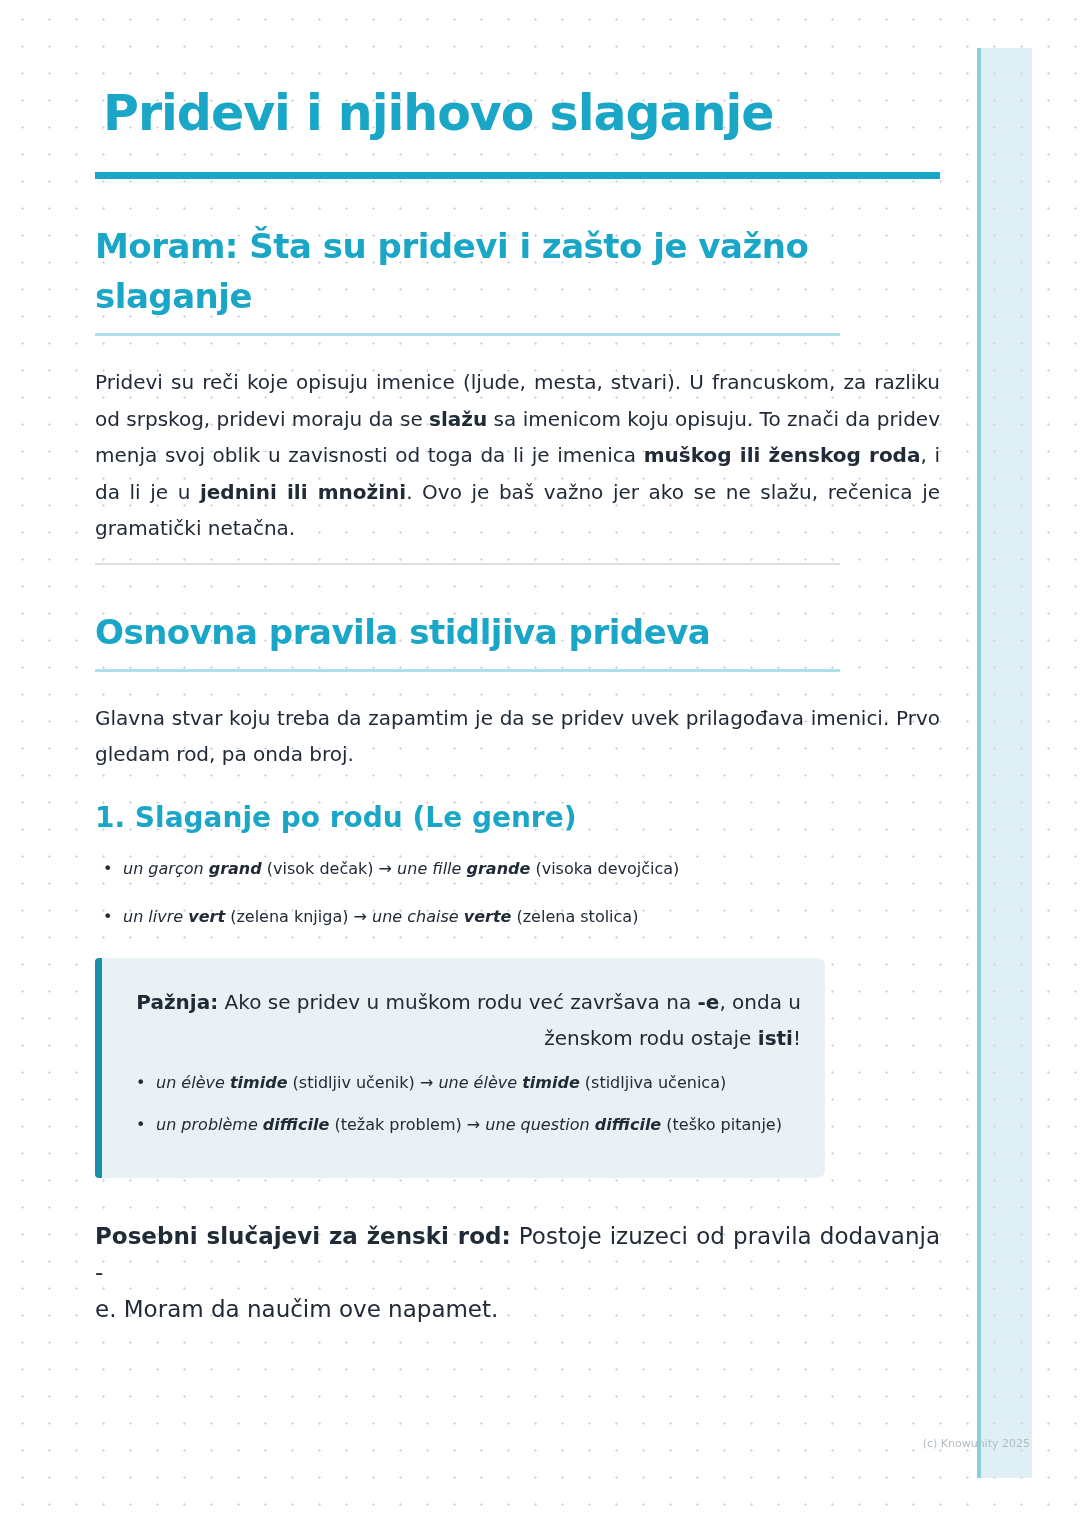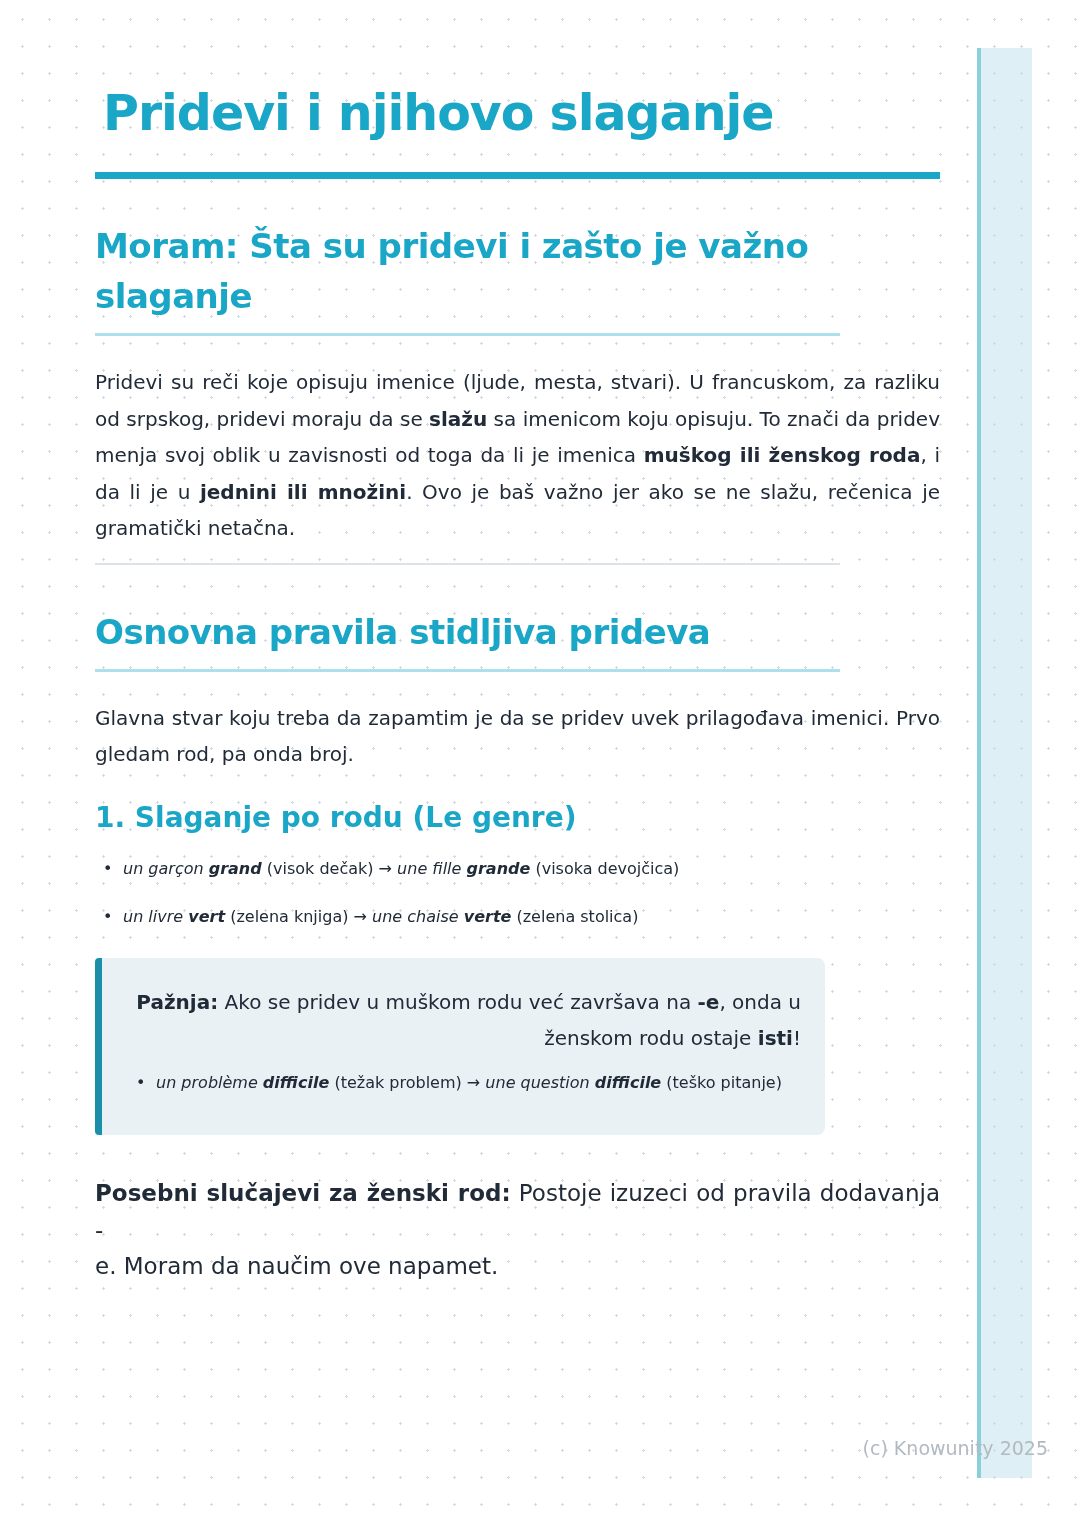--- a/index.html
+++ b/index.html
@@ -49,22 +49,22 @@
     margin-top:22px;width:730px;box-sizing:border-box;
     background:#e9f1f5;border-left:7px solid #1b8fa9;
     border-radius:4px 8px 8px 4px;
     padding:26px 24px 28px 26px;
   }
   .callout .body{margin:0;text-align:right}
   .callout .list{margin-top:8px}
   .callout .list li{margin-bottom:6px;max-width:640px}
   .special{font-size:23px;line-height:36.5px;margin-top:40px;text-align:justify}
   .footer{
-    position:absolute;right:32px;top:1437px;z-index:3;
-    color:#b2bac1;font-size:19px;
+    position:absolute;right:50px;top:1437px;z-index:3;
+    color:#b2bac1;font-size:11px;
   }
 </style>
 </head>
 <body>
 
 <div class="stripe"></div>
 <div class="dots"></div>
 
 <div class="content">
 
@@ -87,20 +87,21 @@
 
 
   <ul class="list">
     <li class="narrow"><span class="i">un garçon </span><span class="bi">grand</span><span class="n"> (visok dečak) → </span><span class="i">une fille </span><span class="bi">grande</span><span class="n"> (visoka devojčica)</span></li>
     <li><span class="i">un livre </span><span class="bi">vert</span><span class="n"> (zelena knjiga) → </span><span class="i">une chaise </span><span class="bi">verte</span><span class="n"> (zelena stolica)</span></li>
   </ul>
 
   <div class="callout">
     <p class="body"><span class="b">Pažnja:</span><span class="n"> Ako se pridev u muškom rodu već završava na </span><span class="b">-e</span><span class="n">, onda u ženskom rodu ostaje </span><span class="b">isti</span><span class="n">!</span></p>
     <ul class="list">
+      <li><span class="i">un élève </span><span class="bi">timide</span><span class="n"> (stidljiv učenik) → </span><span class="i">une élève </span><span class="bi">timide</span><span class="n"> (stidljiva učenica)</span></li>
       <li><span class="i">un problème </span><span class="bi">difficile</span><span class="n"> (težak problem) → </span><span class="i">une question </span><span class="bi">difficile</span><span class="n"> (teško pitanje)</span></li>
     </ul>
   </div>
 
   <p class="special"><span class="b">Posebni slučajevi za ženski rod:</span><span class="n"> Postoje izuzeci od pravila dodavanja -</span><br><span class="n">e. Moram da naučim ove napamet.</span></p>
 
 </div>
 
 <div class="footer">(c) Knowunity 2025</div>
 

